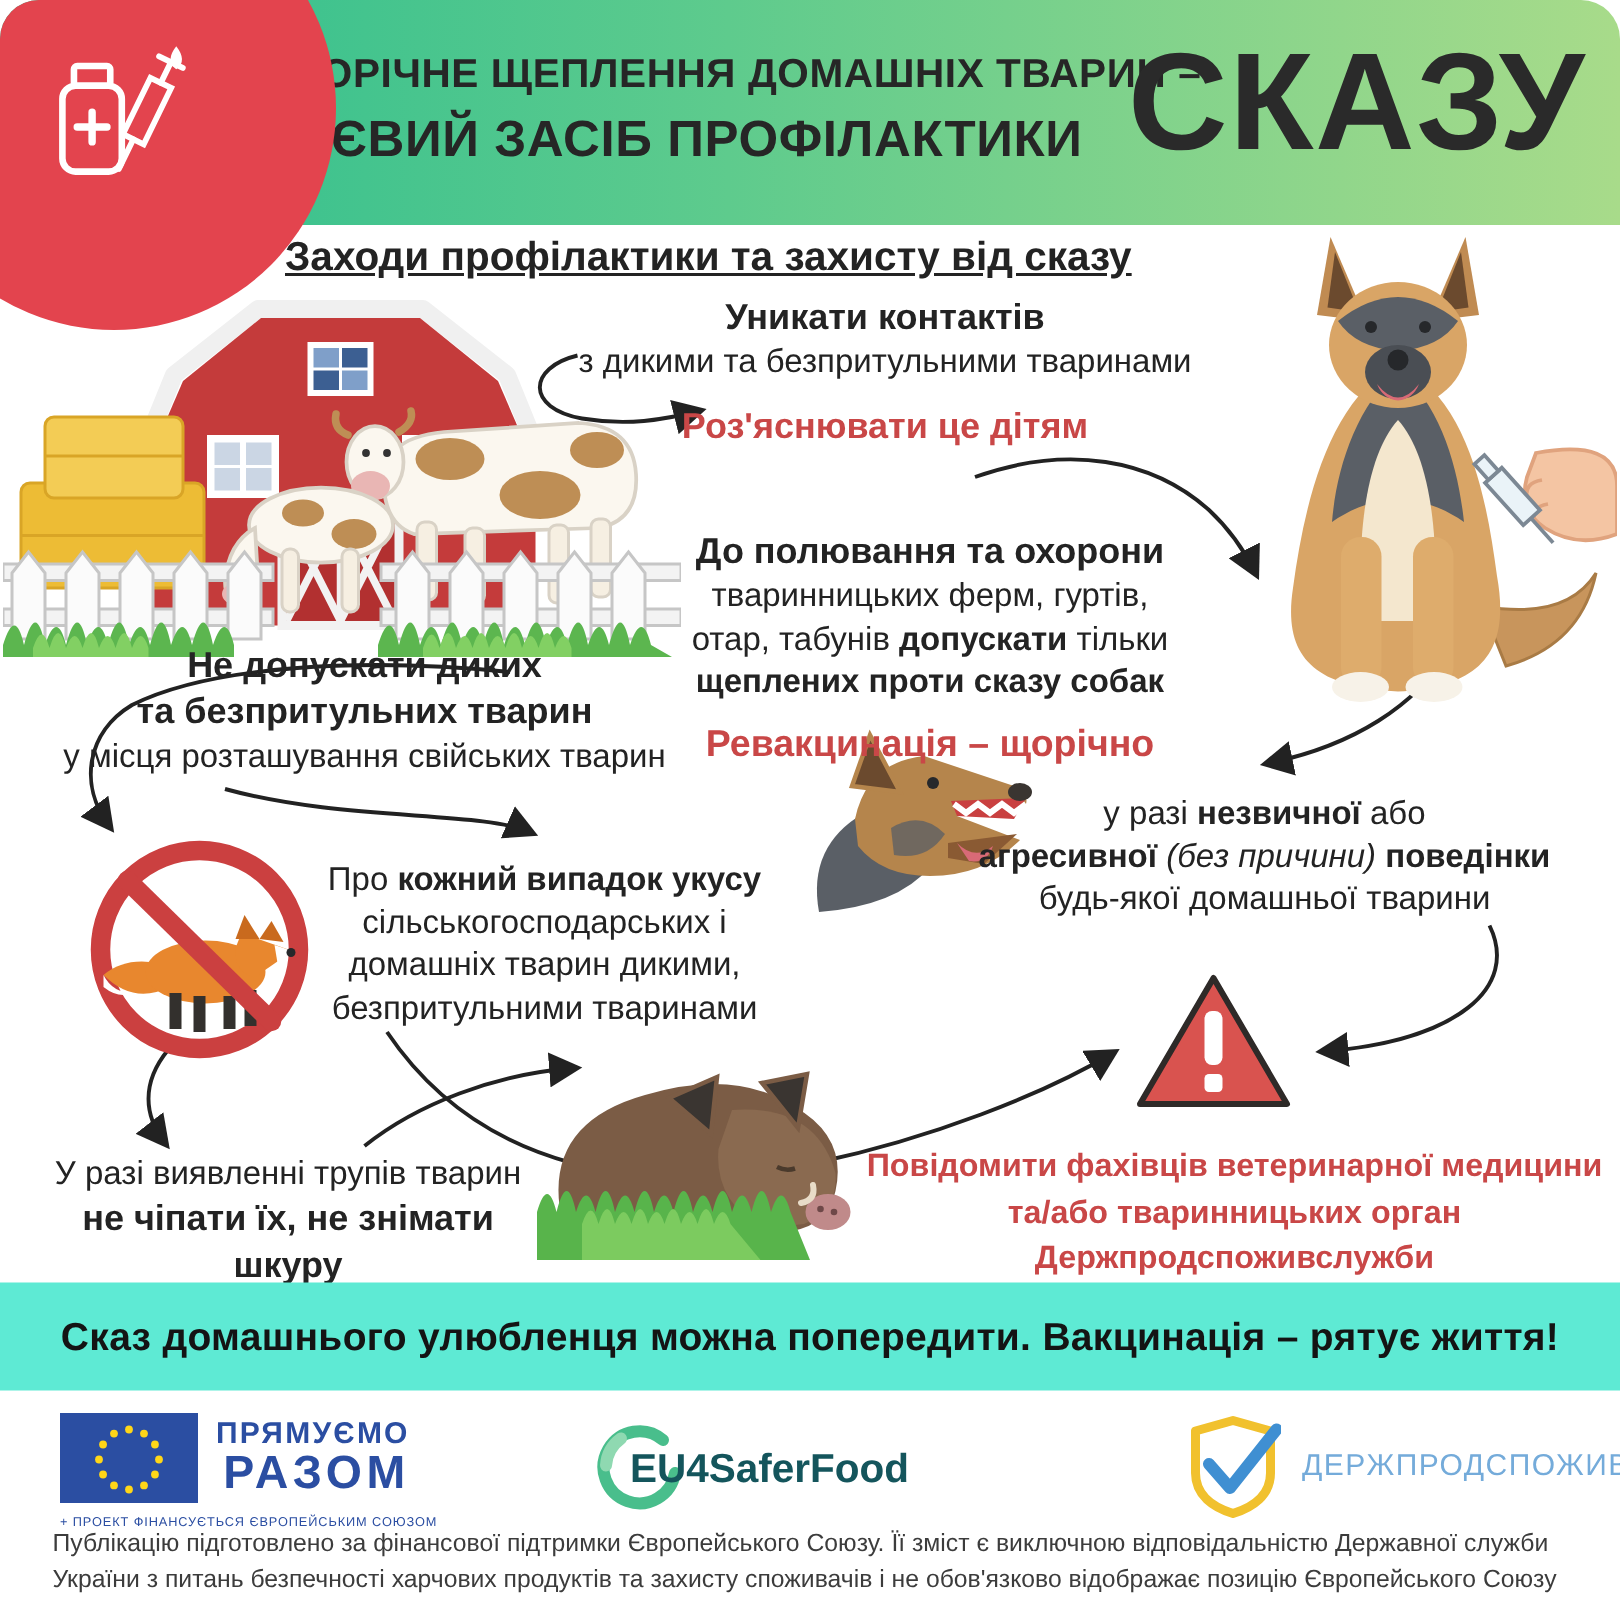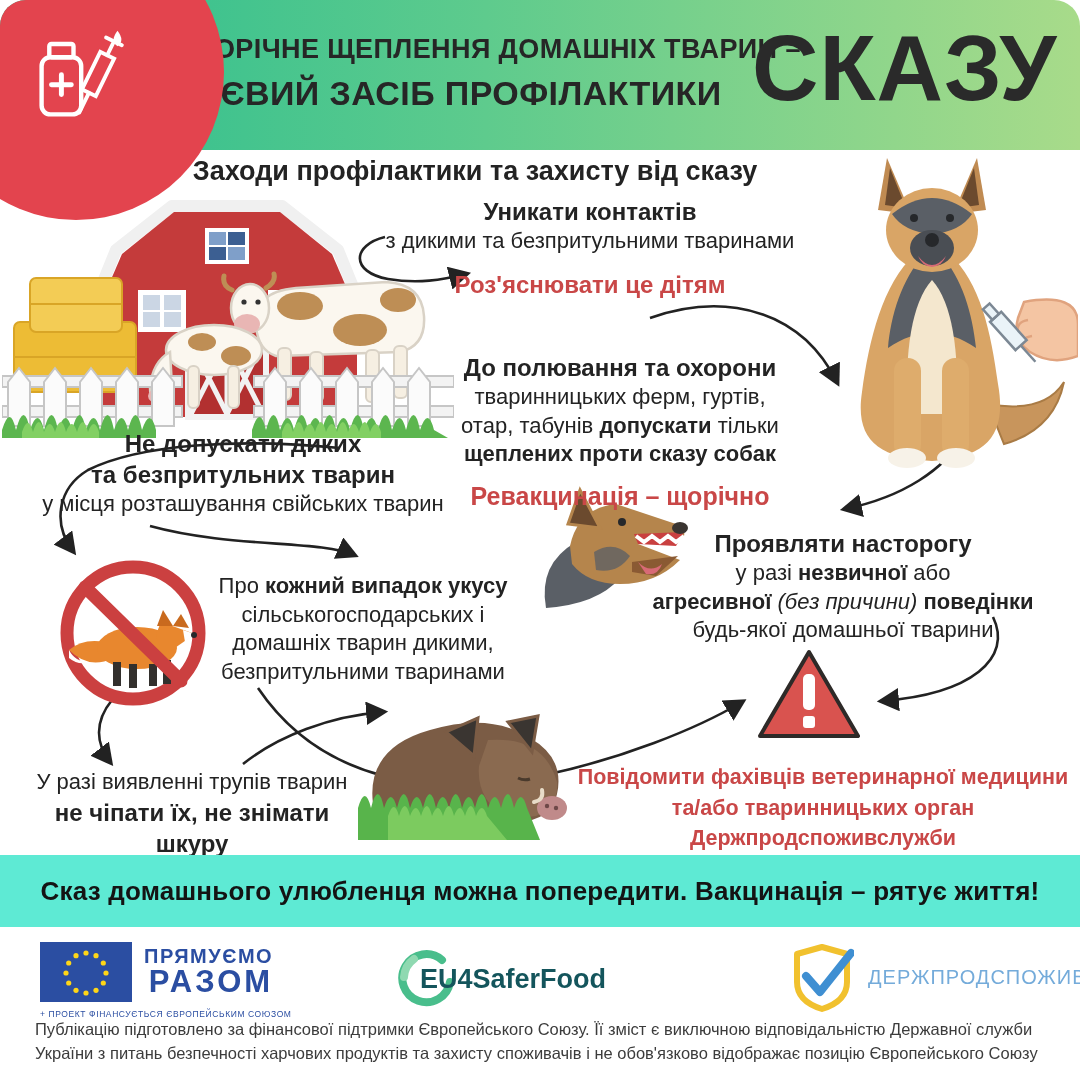--- a/index.html
+++ b/index.html
@@ -20,22 +20,22 @@
        letter-spacing:.4px;z-index:2;}
   .hdr-big{position:absolute;left:752px;top:16px;font-size:92px;font-weight:bold;color:#2A2A2A;
        letter-spacing:1px;z-index:2;}
   
   .blk{position:absolute;text-align:center;line-height:1.3;z-index:2;}
   .b{font-weight:bold;}
   .it{font-style:italic;}
   .reg22{font-size:22px;}
   .bold24{font-size:24px;font-weight:bold;}
   .red{color:#C94747;font-weight:bold;}
-  #sec-heading{position:absolute;left:190px;top:156px;width:570px;text-align:center;
-       font-size:27px;font-weight:bold;z-index:2;}
+  #sec-heading{position:absolute;left:190px;top:156px;width:570px;
+       font-size:27px;font-weight:bold;z-index:2;text-decoration:underline;}
   #b-avoid{left:340px;top:196px;width:500px;}
   #b-avoid .hl{font-size:24px;margin-top:13px;}
   #b-hunt{left:430px;top:352px;width:380px;}
   #b-hunt .hl{font-size:25px;margin-top:11px;}
   #b-wild{left:25px;top:428px;width:436px;}
   #b-bite{left:182px;top:572px;width:362px;}
   #b-vig{left:640px;top:528px;width:406px;}
   #b-corp{left:20px;top:768px;width:344px;}
   #b-rep{left:570px;top:762px;width:506px;color:#C94747;font-weight:bold;font-size:21.5px;line-height:1.42;}
   
@@ -130,21 +130,20 @@
   </div>
 
   <div class="blk" id="b-bite">
     <div class="reg22"><span>Про </span><span class="b">кожний випадок укусу</span></div>
     <div class="reg22">сільськогосподарських і</div>
     <div class="reg22">домашніх тварин дикими,</div>
     <div class="reg22">безпритульними тваринами</div>
   </div>
 
   <div class="blk" id="b-vig">
-    <div class="bold24">Проявляти насторогу</div>
     <div class="reg22"><span>у разі </span><span class="b">незвичної</span><span> або</span></div>
     <div class="reg22"><span class="b">агресивної </span><span class="it">(без причини)</span><span class="b"> поведінки</span></div>
     <div class="reg22">будь-якої домашньої тварини</div>
   </div>
 
   <div class="blk" id="b-corp">
     <div class="reg22">У разі виявленні трупів тварин</div>
     <div class="bold24">не чіпати їх, не знімати шкуру</div>
   </div>
 

